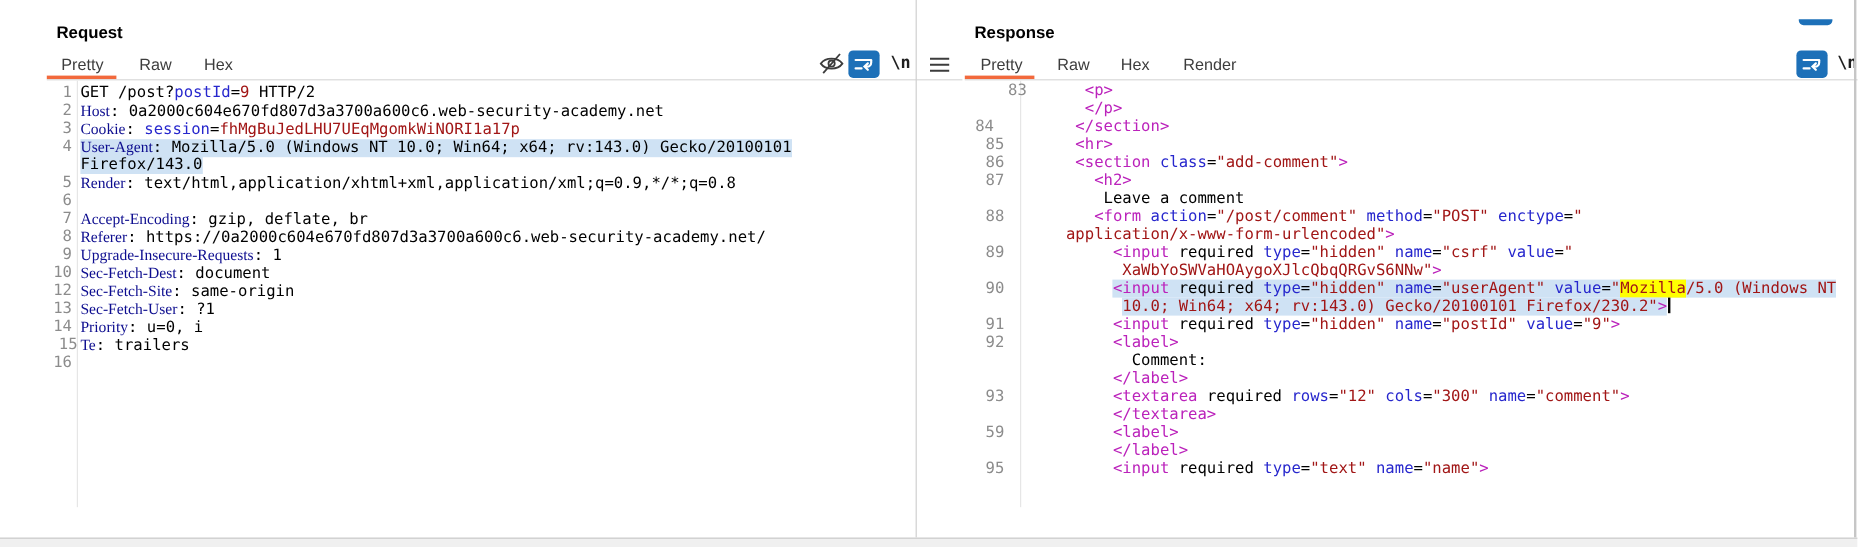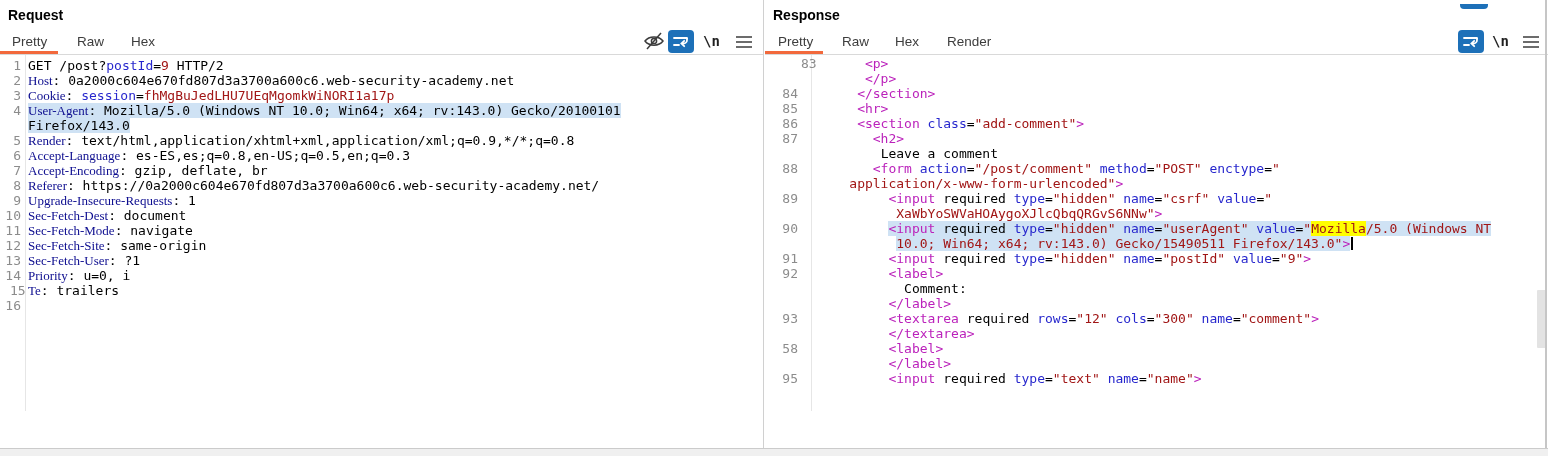--- a/index.html
+++ b/index.html
@@ -1,21 +1,21 @@
 <!DOCTYPE html>
 <html><head>
 <meta charset="utf-8">
 <style>
   * { box-sizing: border-box; }
   html,body { margin:0; padding:0; }
   body {
     width:1548px; height:456px; position:relative; overflow:hidden;
     background:#fff; font-family:"Liberation Sans", sans-serif; color:#000;
   }
-  .panel { position:absolute; top:4px; bottom:0; background:#fff; }
+  .panel { position:absolute; top:16px; bottom:0; background:#fff;margin-left:39px; }
   #req-panel  { left:0;   width:763px; }
   #resp-panel { left:765px; width:783px; }
 
   .ptitle { position:absolute; top:3px; left:8px; font-size:14px; font-weight:bold; color:#000; }
   .tab { position:absolute; top:30px; font-size:13.5px; color:#3d3d3d; cursor:default; }
   .underline { position:absolute; top:47px; left:0; width:58px; height:3px; background:#f2693c; }
   .hsep { position:absolute; top:50px; left:0; right:0; height:1px; background:#d9d9d9; }
 
   .icon { position:absolute; }
   .wrapbtn { position:absolute; width:26px; height:23px; background:#1d70b8; border-radius:4px; }
@@ -81,26 +81,25 @@
 
   <div class="codewrap" id="req-code">
     <div class="gutterline" style="left:25px"></div>
     <div id="req-rows">
         <div class="crow"><span class="ln" style="width: 21px;">1</span><span class="codeseg" style="left: 28px;"><span class="c-x">GET /post?</span><span class="c-b">postId</span><span class="c-x">=</span><span class="c-r">9</span><span class="c-x"> HTTP/2</span></span></div>
         <div class="crow"><span class="ln" style="width: 21px;">2</span><span class="codeseg" style="left: 28px;"><span class="c-h">Host</span><span class="c-x">: 0a2000c604e670fd807d3a3700a600c6.web-security-academy.net</span></span></div>
         <div class="crow"><span class="ln" style="width: 21px;">3</span><span class="codeseg" style="left: 28px;"><span class="c-h">Cookie</span><span class="c-x">: </span><span class="c-b">session</span><span class="c-x">=</span><span class="c-r">fhMgBuJedLHU7UEqMgomkWiNORI1a17p</span></span></div>
         <div class="crow"><span class="ln" style="width: 21px;">4</span><span class="codeseg" style="left: 28px;"><span class="sel"><span class="c-h">User-Agent</span><span class="c-x">: Mozilla/5.0 (Windows NT 10.0; Win64; x64; rv:143.0) Gecko/20100101</span></span></span></div>
         <div class="crow"><span class="ln" style="width: 21px;"></span><span class="codeseg" style="left: 28px;"><span class="sel"><span class="c-x">Firefox/143.0</span></span></span></div>
         <div class="crow"><span class="ln" style="width: 21px;">5</span><span class="codeseg" style="left: 28px;"><span class="c-h">Render</span><span class="c-x">: text/html,application/xhtml+xml,application/xml;q=0.9,*/*;q=0.8</span></span></div>
-        <div class="crow"><span class="ln" style="width: 21px;">6</span><span class="codeseg" style="left: 28px;"><span class="c-h">Accept-Language</span><span class="c-x">: es-ES,es;q=0.8,en-US;q=0.5,en;q=0.3</span></span></div>
+        <div class="crow"><span class="ln" style="width: 21px;">6</span></div>
         <div class="crow"><span class="ln" style="width: 21px;">7</span><span class="codeseg" style="left: 28px;"><span class="c-h">Accept-Encoding</span><span class="c-x">: gzip, deflate, br</span></span></div>
         <div class="crow"><span class="ln" style="width: 21px;">8</span><span class="codeseg" style="left: 28px;"><span class="c-h">Referer</span><span class="c-x">: https://0a2000c604e670fd807d3a3700a600c6.web-security-academy.net/</span></span></div>
         <div class="crow"><span class="ln" style="width: 21px;">9</span><span class="codeseg" style="left: 28px;"><span class="c-h">Upgrade-Insecure-Requests</span><span class="c-x">: 1</span></span></div>
         <div class="crow"><span class="ln" style="width: 21px;">10</span><span class="codeseg" style="left: 28px;"><span class="c-h">Sec-Fetch-Dest</span><span class="c-x">: document</span></span></div>
-        <div class="crow"><span class="ln" style="width: 21px;">11</span><span class="codeseg" style="left: 28px;"><span class="c-h">Sec-Fetch-Mode</span><span class="c-x">: navigate</span></span></div>
         <div class="crow"><span class="ln" style="width: 21px;">12</span><span class="codeseg" style="left: 28px;"><span class="c-h">Sec-Fetch-Site</span><span class="c-x">: same-origin</span></span></div>
         <div class="crow"><span class="ln" style="width: 21px;">13</span><span class="codeseg" style="left: 28px;"><span class="c-h">Sec-Fetch-User</span><span class="c-x">: ?1</span></span></div>
         <div class="crow"><span class="ln" style="width: 21px;">14</span><span class="codeseg" style="left: 28px;"><span class="c-h">Priority</span><span class="c-x">: u=0, i</span></span></div>
         <div class="crow"><span class="ln" style="width: 21px; padding-left: 10px;">15</span><span class="codeseg" style="left: 28px;"><span class="c-h">Te</span><span class="c-x">: trailers</span></span></div>
         <div class="crow"><span class="ln" style="width: 21px;">16</span><span class="codeseg" style="left: 28px;"></span></div>
       </div>
   </div>
 
   <div class="bottombar">
     
@@ -136,38 +135,38 @@
     <path d="M3 6 H19 M3 11 H19 M3 16 H19" stroke="#3c3c3c" stroke-width="1.7"></path>
   </svg>
 
   <div class="hsep"></div>
 
   <div class="codewrap" id="resp-code">
     <div class="gutterline" style="left:46px"></div>
     <div id="resp-rows">
         <div class="crow"><span class="ln" style="width: 33px; padding-left: 36px;">83</span><span class="codeseg" style="left: 53px;">      <span class="c-t">&lt;p&gt;</span></span></div>
         <div class="crow"><span class="ln" style="width: 33px;"></span><span class="codeseg" style="left: 53px;">      <span class="c-t">&lt;/p&gt;</span></span></div>
-        <div class="crow"><span class="ln" style="width: 33px;">84</span><span class="codeseg" style="left: 53px;">     <span class="c-t">&lt;/section&gt;</span></span></div>
+        <div class="crow"><span class="ln" style="width: 33px; text-align: center;">84</span><span class="codeseg" style="left: 53px;">     <span class="c-t">&lt;/section&gt;</span></span></div>
         <div class="crow"><span class="ln" style="width: 33px;">85</span><span class="codeseg" style="left: 53px;">     <span class="c-t">&lt;hr&gt;</span></span></div>
         <div class="crow"><span class="ln" style="width: 33px;">86</span><span class="codeseg" style="left: 53px;">     <span class="c-t">&lt;section </span><span class="c-b">class</span><span class="c-x">=</span><span class="c-r">"add-comment"</span><span class="c-t">&gt;</span></span></div>
         <div class="crow"><span class="ln" style="width: 33px;">87</span><span class="codeseg" style="left: 53px;">       <span class="c-t">&lt;h2&gt;</span></span></div>
         <div class="crow"><span class="ln" style="width: 33px;"></span><span class="codeseg" style="left: 53px;">        <span class="c-x">Leave a comment</span></span></div>
         <div class="crow"><span class="ln" style="width: 33px;">88</span><span class="codeseg" style="left: 53px;">       <span class="c-t">&lt;form </span><span class="c-b">action</span><span class="c-x">=</span><span class="c-r">"/post/comment"</span><span class="c-x"> </span><span class="c-b">method</span><span class="c-x">=</span><span class="c-r">"POST"</span><span class="c-x"> </span><span class="c-b">enctype</span><span class="c-x">=</span><span class="c-r">"</span></span></div>
         <div class="crow"><span class="ln" style="width: 33px;"></span><span class="codeseg" style="left: 53px;">    <span class="c-r">application/x-www-form-urlencoded"</span><span class="c-t">&gt;</span></span></div>
         <div class="crow"><span class="ln" style="width: 33px;">89</span><span class="codeseg" style="left: 53px;">         <span class="c-t">&lt;input</span><span class="c-x"> required </span><span class="c-b">type</span><span class="c-x">=</span><span class="c-r">"hidden"</span><span class="c-x"> </span><span class="c-b">name</span><span class="c-x">=</span><span class="c-r">"csrf"</span><span class="c-x"> </span><span class="c-b">value</span><span class="c-x">=</span><span class="c-r">"</span></span></div>
         <div class="crow"><span class="ln" style="width: 33px;"></span><span class="codeseg" style="left: 53px;">          <span class="c-r">XaWbYoSWVaHOAygoXJlcQbqQRGvS6NNw"</span><span class="c-t">&gt;</span></span></div>
         <div class="crow"><span class="ln" style="width: 33px;">90</span><span class="codeseg" style="left: 53px;">         <span class="sel"><span class="c-t">&lt;input</span><span class="c-x"> required </span><span class="c-b">type</span><span class="c-x">=</span><span class="c-r">"hidden"</span><span class="c-x"> </span><span class="c-b">name</span><span class="c-x">=</span><span class="c-r">"userAgent"</span><span class="c-x"> </span><span class="c-b">value</span><span class="c-x">=</span><span class="c-r">"</span><span class="c-m">Mozilla</span><span class="c-r">/5.0 (Windows NT</span></span></span></div>
-        <div class="crow"><span class="ln" style="width: 33px;"></span><span class="codeseg" style="left: 53px;">          <span class="sel"><span class="c-r">10.0; Win64; x64; rv:143.0) Gecko/15490511 Firefox/143.0"</span><span class="c-t">&gt;</span></span><span class="caret"></span></span></div>
+        <div class="crow"><span class="ln" style="width: 33px;"></span><span class="codeseg" style="left: 53px;">          <span class="sel"><span class="c-r">10.0; Win64; x64; rv:143.0) Gecko/20100101 Firefox/230.2"</span><span class="c-t">&gt;</span></span><span class="caret"></span></span></div>
         <div class="crow"><span class="ln" style="width: 33px;">91</span><span class="codeseg" style="left: 53px;">         <span class="c-t">&lt;input</span><span class="c-x"> required </span><span class="c-b">type</span><span class="c-x">=</span><span class="c-r">"hidden"</span><span class="c-x"> </span><span class="c-b">name</span><span class="c-x">=</span><span class="c-r">"postId"</span><span class="c-x"> </span><span class="c-b">value</span><span class="c-x">=</span><span class="c-r">"9"</span><span class="c-t">&gt;</span></span></div>
         <div class="crow"><span class="ln" style="width: 33px;">92</span><span class="codeseg" style="left: 53px;">         <span class="c-t">&lt;label&gt;</span></span></div>
         <div class="crow"><span class="ln" style="width: 33px;"></span><span class="codeseg" style="left: 53px;">           <span class="c-x">Comment:</span></span></div>
         <div class="crow"><span class="ln" style="width: 33px;"></span><span class="codeseg" style="left: 53px;">         <span class="c-t">&lt;/label&gt;</span></span></div>
         <div class="crow"><span class="ln" style="width: 33px;">93</span><span class="codeseg" style="left: 53px;">         <span class="c-t">&lt;textarea</span><span class="c-x"> required </span><span class="c-b">rows</span><span class="c-x">=</span><span class="c-r">"12"</span><span class="c-x"> </span><span class="c-b">cols</span><span class="c-x">=</span><span class="c-r">"300"</span><span class="c-x"> </span><span class="c-b">name</span><span class="c-x">=</span><span class="c-r">"comment"</span><span class="c-t">&gt;</span></span></div>
         <div class="crow"><span class="ln" style="width: 33px;"></span><span class="codeseg" style="left: 53px;">         <span class="c-t">&lt;/textarea&gt;</span></span></div>
-        <div class="crow"><span class="ln" style="width: 33px;">58</span><span class="codeseg" style="left: 53px;">         <span class="c-t">&lt;label&gt;</span></span></div>
+        <div class="crow"><span class="ln" style="width: 33px;">59</span><span class="codeseg" style="left: 53px;">         <span class="c-t">&lt;label&gt;</span></span></div>
         <div class="crow"><span class="ln" style="width: 33px;"></span><span class="codeseg" style="left: 53px;">         <span class="c-t">&lt;/label&gt;</span></span></div>
         <div class="crow"><span class="ln" style="width: 33px;">95</span><span class="codeseg" style="left: 53px;">         <span class="c-t">&lt;input</span><span class="c-x"> required </span><span class="c-b">type</span><span class="c-x">=</span><span class="c-r">"text"</span><span class="c-x"> </span><span class="c-b">name</span><span class="c-x">=</span><span class="c-r">"name"</span><span class="c-t">&gt;</span></span></div>
       </div>
   </div>
 
   <div class="scrollthumb" style="left:772px; top:286px; height:58px"></div>
 
   <div class="bottombar">
     
     

